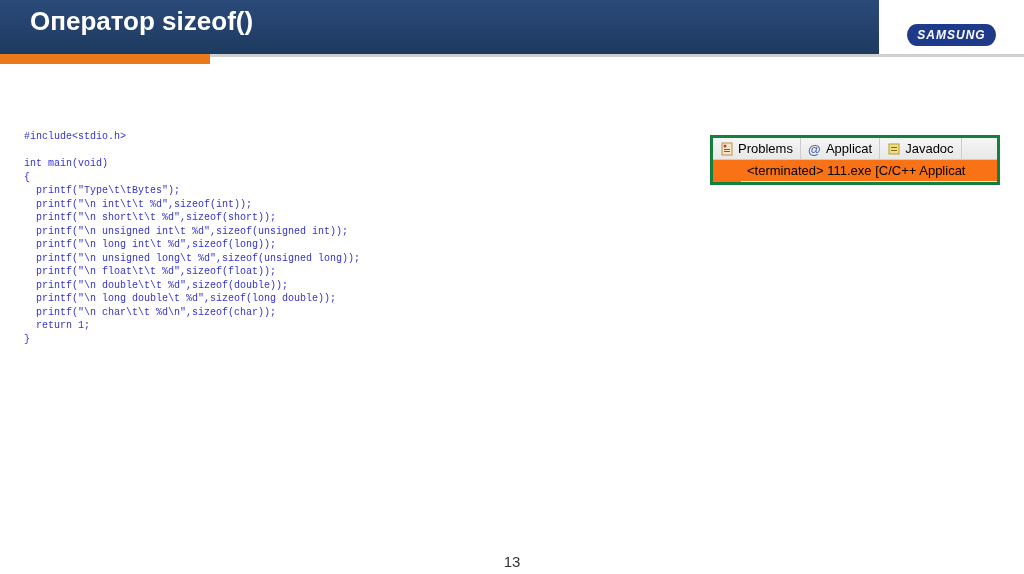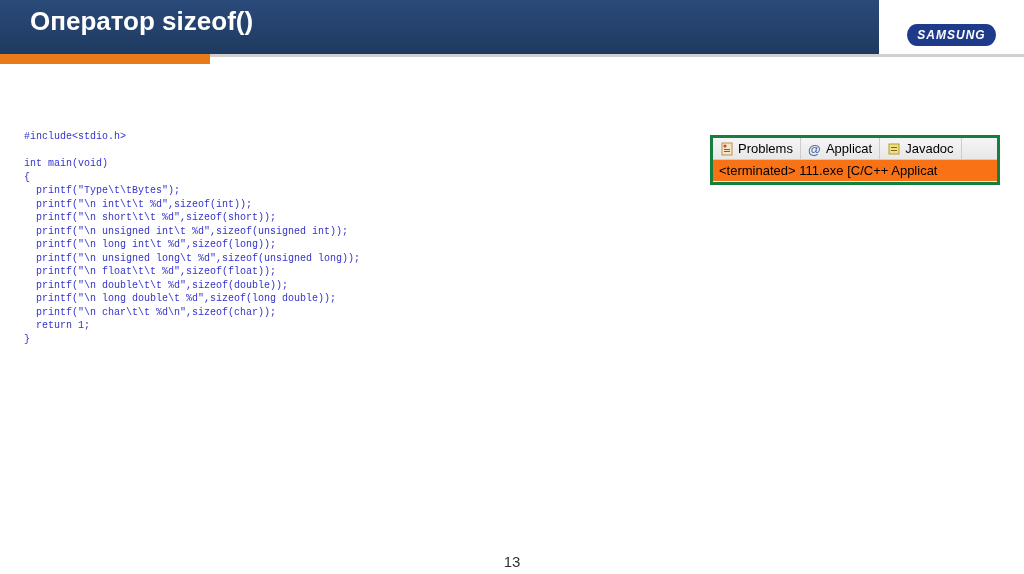--- a/index.html
+++ b/index.html
@@ -102,20 +102,21 @@
       border-right: 1px solid #ccc;
       gap: 4px;
       white-space: nowrap;
     }
     .icon-small { width: 14px; height: 14px; display: inline-block; }
     .status-line {
       padding: 3px 6px;
       border-bottom: 1px solid #eee;
       white-space: nowrap;
       overflow: hidden;
+      margin-left: 28px;
     }
     .output-body {
       padding: 3px 6px 6px 6px;
       font-family: "Courier New", monospace;
       font-size: 14px;
       line-height: 1.35;
       background: #fff;
       white-space: pre;
     }
     .page-number {

